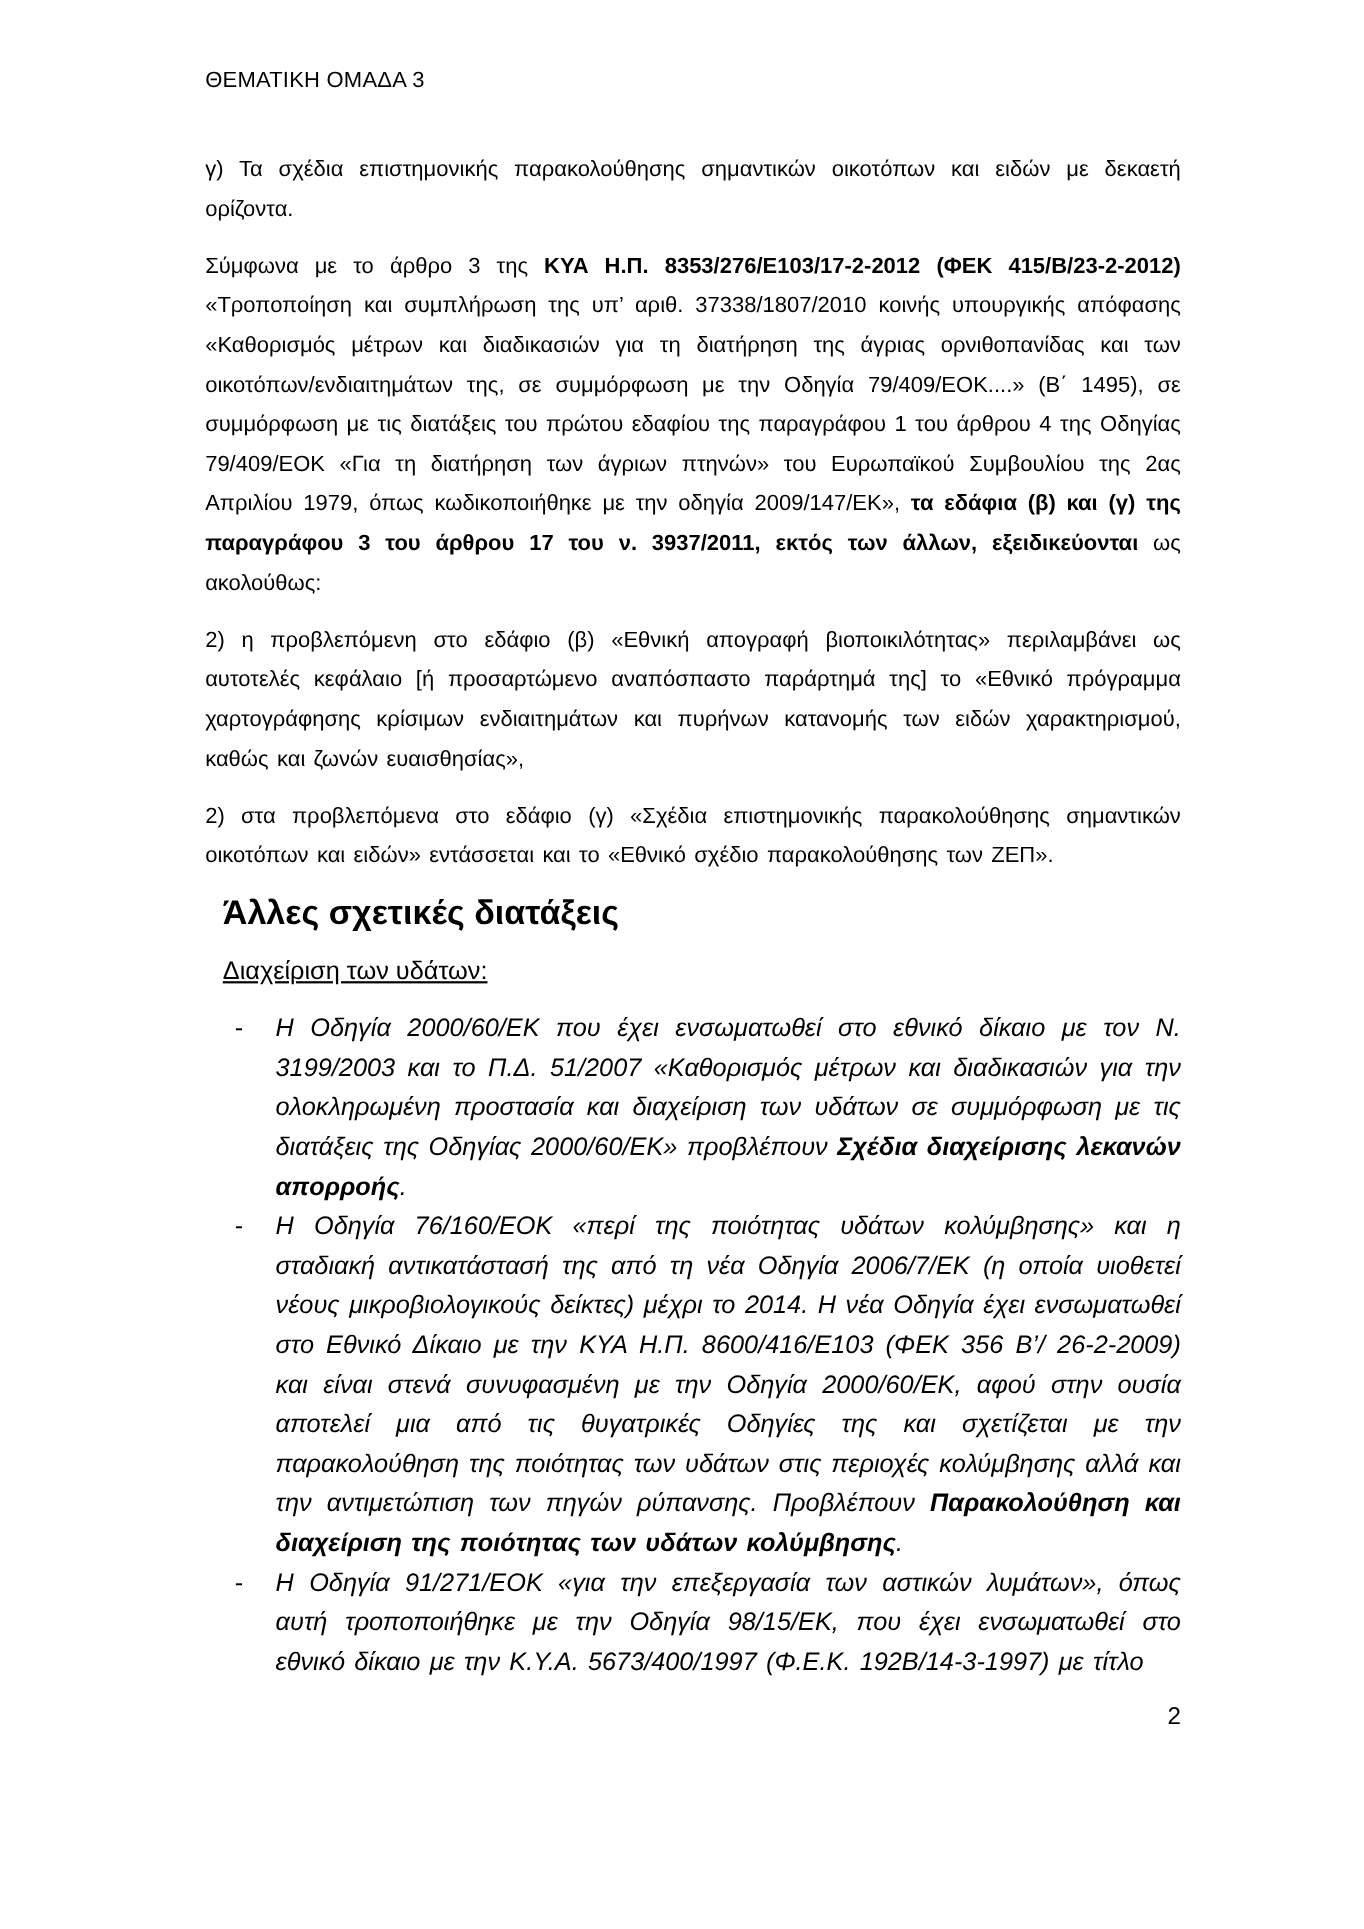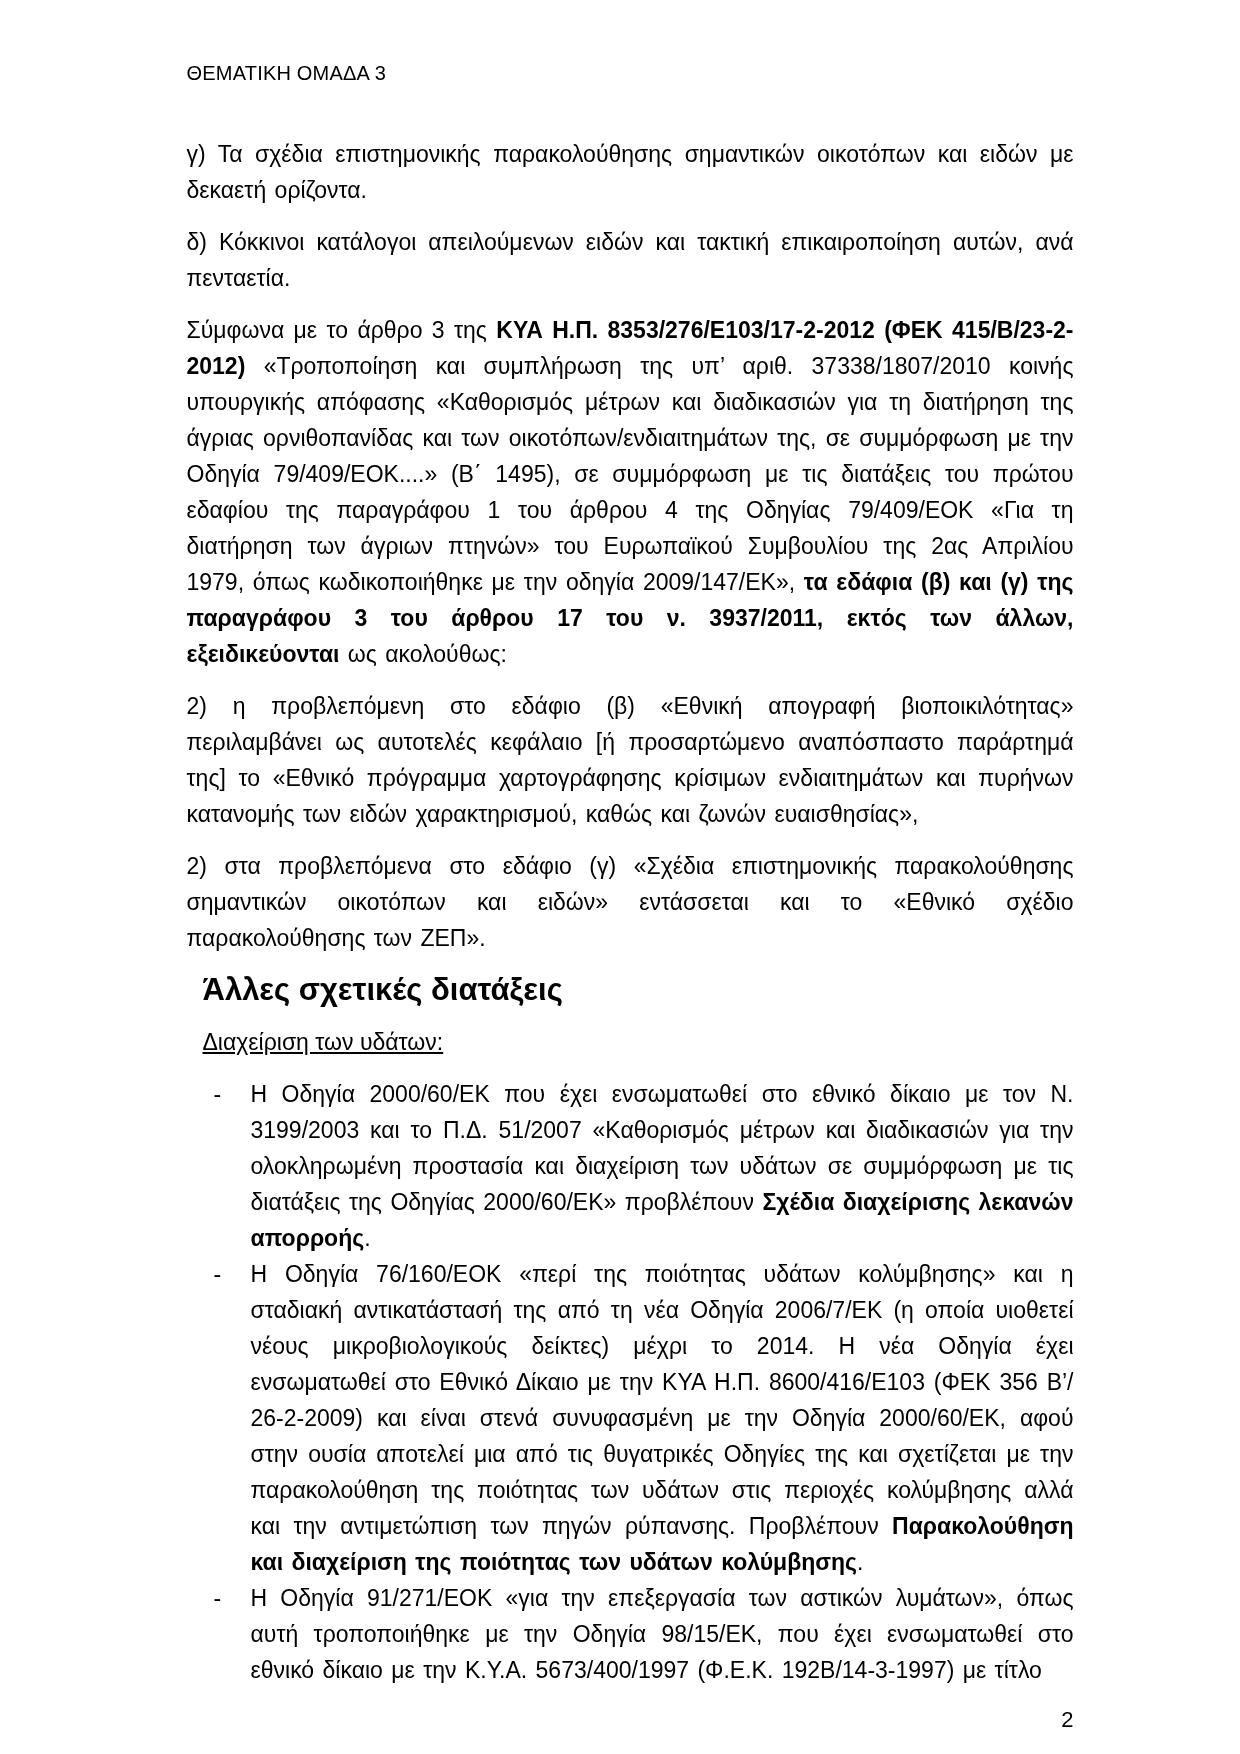--- a/index.html
+++ b/index.html
@@ -15,21 +15,21 @@
     padding: 60px 150px 0 170px;
     overflow: hidden;
   }
   .doc-header {
     font-size: 20px;
     line-height: 26px;
     margin-bottom: 50px;
     letter-spacing: 0.2px;
   }
   .para {
-    font-size: 23px;
+    font-size: 20px;
     line-height: 36px;
     text-align: justify;
     word-spacing: 2px;
     margin: 0 0 16px 0;
   }
   .b { font-weight: bold; }
   .section-heading {
     font-size: 31px;
     line-height: 36px;
     font-weight: bold;
@@ -49,38 +49,38 @@
   }
   .bullet-dash {
     flex: 0 0 64px;
     box-sizing: border-box;
     padding-left: 27px;
   }
   .bullet-text {
     flex: 1;
     text-align: justify;
     word-spacing: 2px;
+    font-style: italic;
   }
   .page-number {
     text-align: right;
     font-size: 22px;
     line-height: 28px;
     margin-top: 18px;
   }
 </style>
 </head>
 <body>
 
 <div class="page">
 
   <div class="doc-header">ΘΕΜΑΤΙΚΗ ΟΜΑΔΑ 3</div>
 
   <p class="para">γ) Τα σχέδια επιστημονικής παρακολούθησης σημαντικών οικοτόπων και ειδών με δεκαετή ορίζοντα.</p>
 
-  <p class="para">δ) Κόκκινοι κατάλογοι απειλούμενων ειδών και τακτική επικαιροποίηση αυτών, ανά πενταετία.</p>
 
   <p class="para"><span>Σύμφωνα με το άρθρο 3 της </span><span class="b">ΚΥΑ Η.Π. 8353/276/Ε103/17-2-2012 (ΦΕΚ 415/Β/23-2-2012)</span><span> «Τροποποίηση και συμπλήρωση της υπ’ αριθ. 37338/1807/2010 κοινής υπουργικής απόφασης «Καθορισμός μέτρων και διαδικασιών για τη διατήρηση της άγριας ορνιθοπανίδας και των οικοτόπων/ενδιαιτημάτων της, σε συμμόρφωση με την Οδηγία 79/409/ΕΟΚ....» (Β΄ 1495), σε συμμόρφωση με τις διατάξεις του πρώτου εδαφίου της παραγράφου 1 του άρθρου 4 της Οδηγίας 79/409/ΕΟΚ «Για τη διατήρηση των άγριων πτηνών» του Ευρωπαϊκού Συμβουλίου της 2ας Απριλίου 1979, όπως κωδικοποιήθηκε με την οδηγία 2009/147/ΕΚ», </span><span class="b">τα εδάφια (β) και (γ) της παραγράφου 3 του άρθρου 17 του ν. 3937/2011, εκτός των άλλων, εξειδικεύονται</span><span> ως ακολούθως:</span></p>
 
   <p class="para">2) η προβλεπόμενη στο εδάφιο (β) «Εθνική απογραφή βιοποικιλότητας» περιλαμβάνει ως αυτοτελές κεφάλαιο [ή προσαρτώμενο αναπόσπαστο παράρτημά της] το «Εθνικό πρόγραμμα χαρτογράφησης κρίσιμων ενδιαιτημάτων και πυρήνων κατανομής των ειδών χαρακτηρισμού, καθώς και ζωνών ευαισθησίας»,</p>
 
   <p class="para">2) στα προβλεπόμενα στο εδάφιο (γ) «Σχέδια επιστημονικής παρακολούθησης σημαντικών οικοτόπων και ειδών» εντάσσεται και το «Εθνικό σχέδιο παρακολούθησης των ΖΕΠ».</p>
 
   <div class="section-heading">Άλλες σχετικές διατάξεις</div>
 
   <div class="subsection-heading">Διαχείριση των υδάτων:</div>

